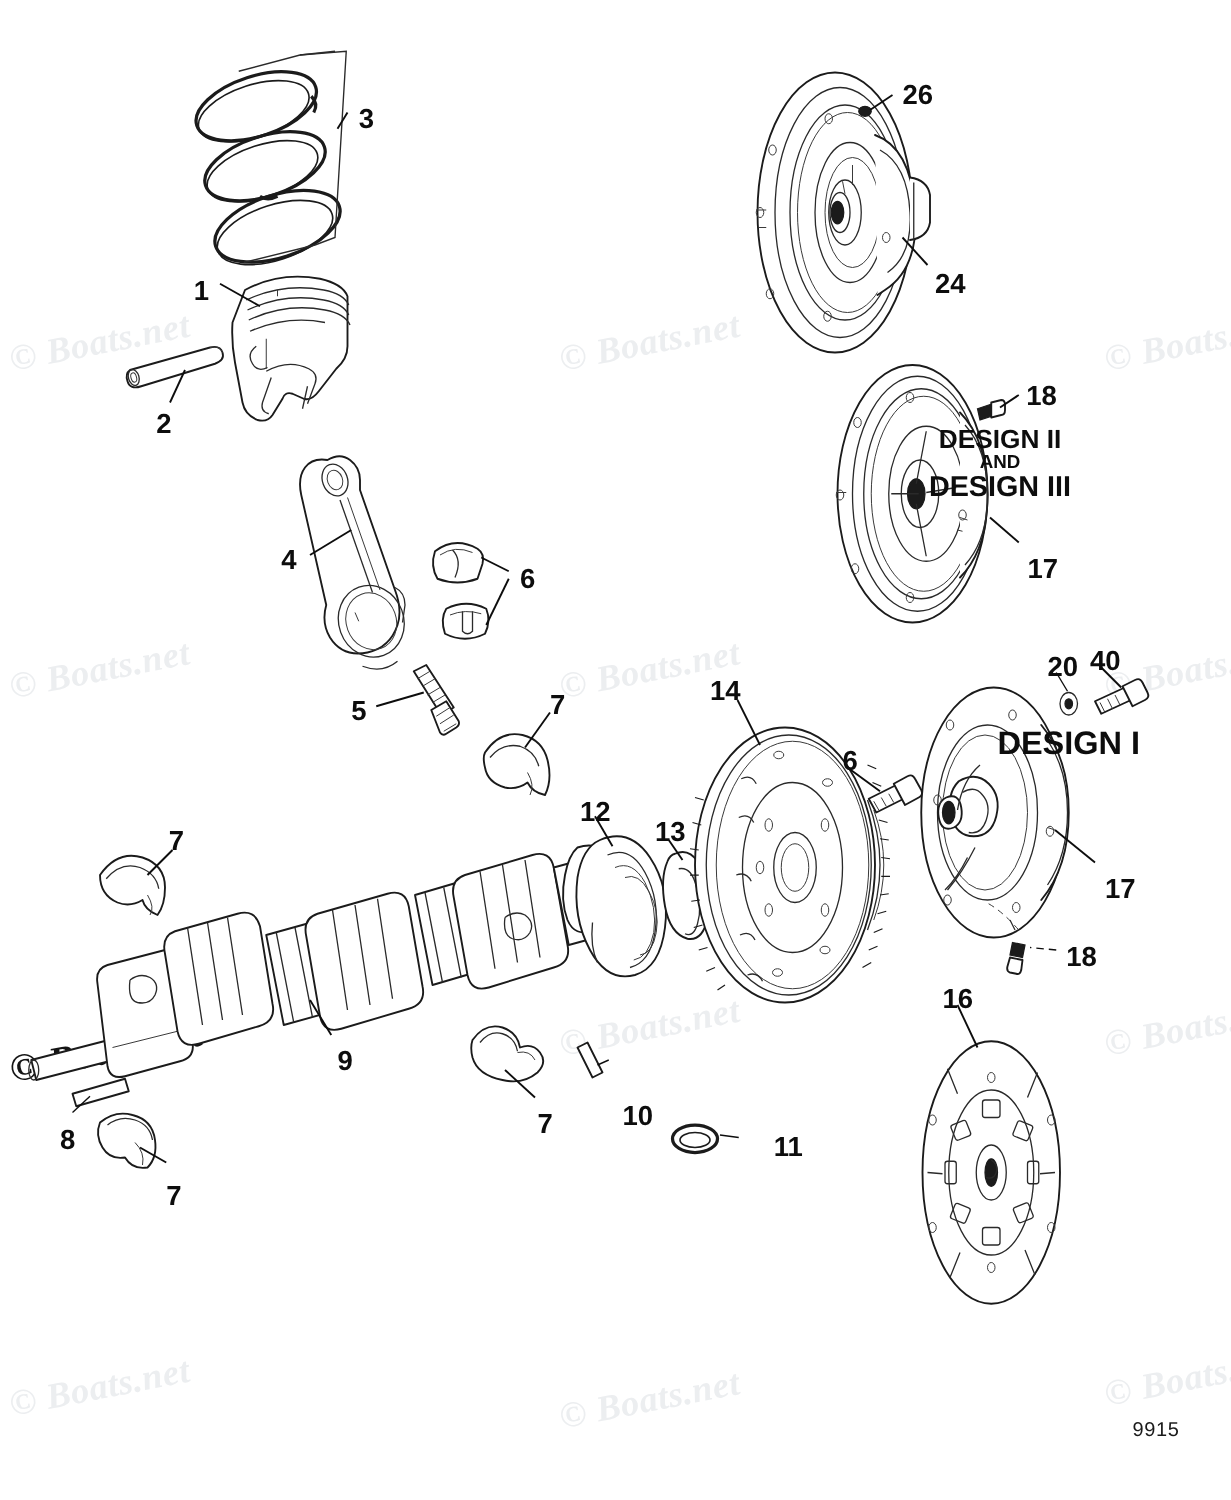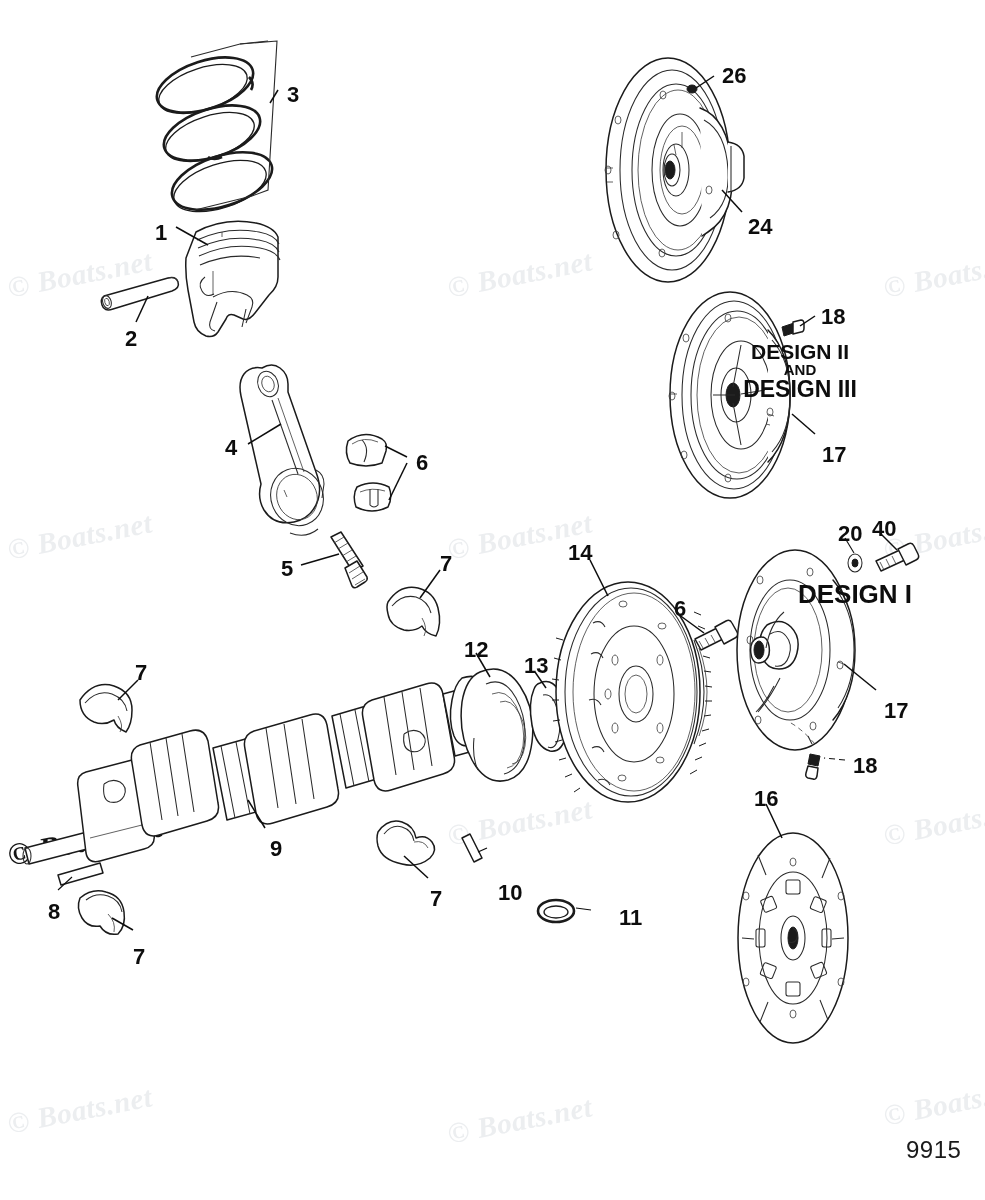--- a/index.html
+++ b/index.html
@@ -8,21 +8,21 @@
   svg.layer{position:absolute;left:0;top:0;width:985px;height:1200px;}
   .wm{position:absolute;color:#eceef0;font-family:"Liberation Serif",serif;font-style:italic;font-weight:700;
       font-size:29px;letter-spacing:.5px;white-space:nowrap;transform:rotate(-11deg);transform-origin:left center;
       user-select:none;pointer-events:none;}
   .wm.dark{color:#141414;font-size:31px;}
   .callout{position:absolute;font-family:"Liberation Sans",sans-serif;font-weight:700;color:#0d0d0d;
            font-size:22px;line-height:1;white-space:nowrap;}
   .designlbl{position:absolute;font-family:"Liberation Sans",sans-serif;font-weight:700;color:#0d0d0d;
              white-space:nowrap;line-height:1.02;}
   #diagno{position:absolute;font-family:"Liberation Sans",sans-serif;font-weight:400;color:#1a1a1a;
-          font-size:24px;letter-spacing:.5px;}
+          font-size:16px;letter-spacing:.5px;}
   .part{fill:#ffffff;stroke:#1b1b1b;stroke-width:1.5;stroke-linejoin:round;stroke-linecap:round;}
   .thin{fill:none;stroke:#2a2a2a;stroke-width:1.05;}
   .hair{fill:none;stroke:#3a3a3a;stroke-width:.8;}
   .lead{fill:none;stroke:#0d0d0d;stroke-width:1.5;}
   .leadthin{fill:none;stroke:#0d0d0d;stroke-width:1.1;}
   .brkt{fill:none;stroke:#2a2a2a;stroke-width:1.1;}
   .solid{fill:#1b1b1b;stroke:#1b1b1b;stroke-width:1;}
   .ring{fill:none;stroke:#1b1b1b;stroke-width:2.6;}
   .ring2{fill:none;stroke:#1b1b1b;stroke-width:1.3;}
 </style>

